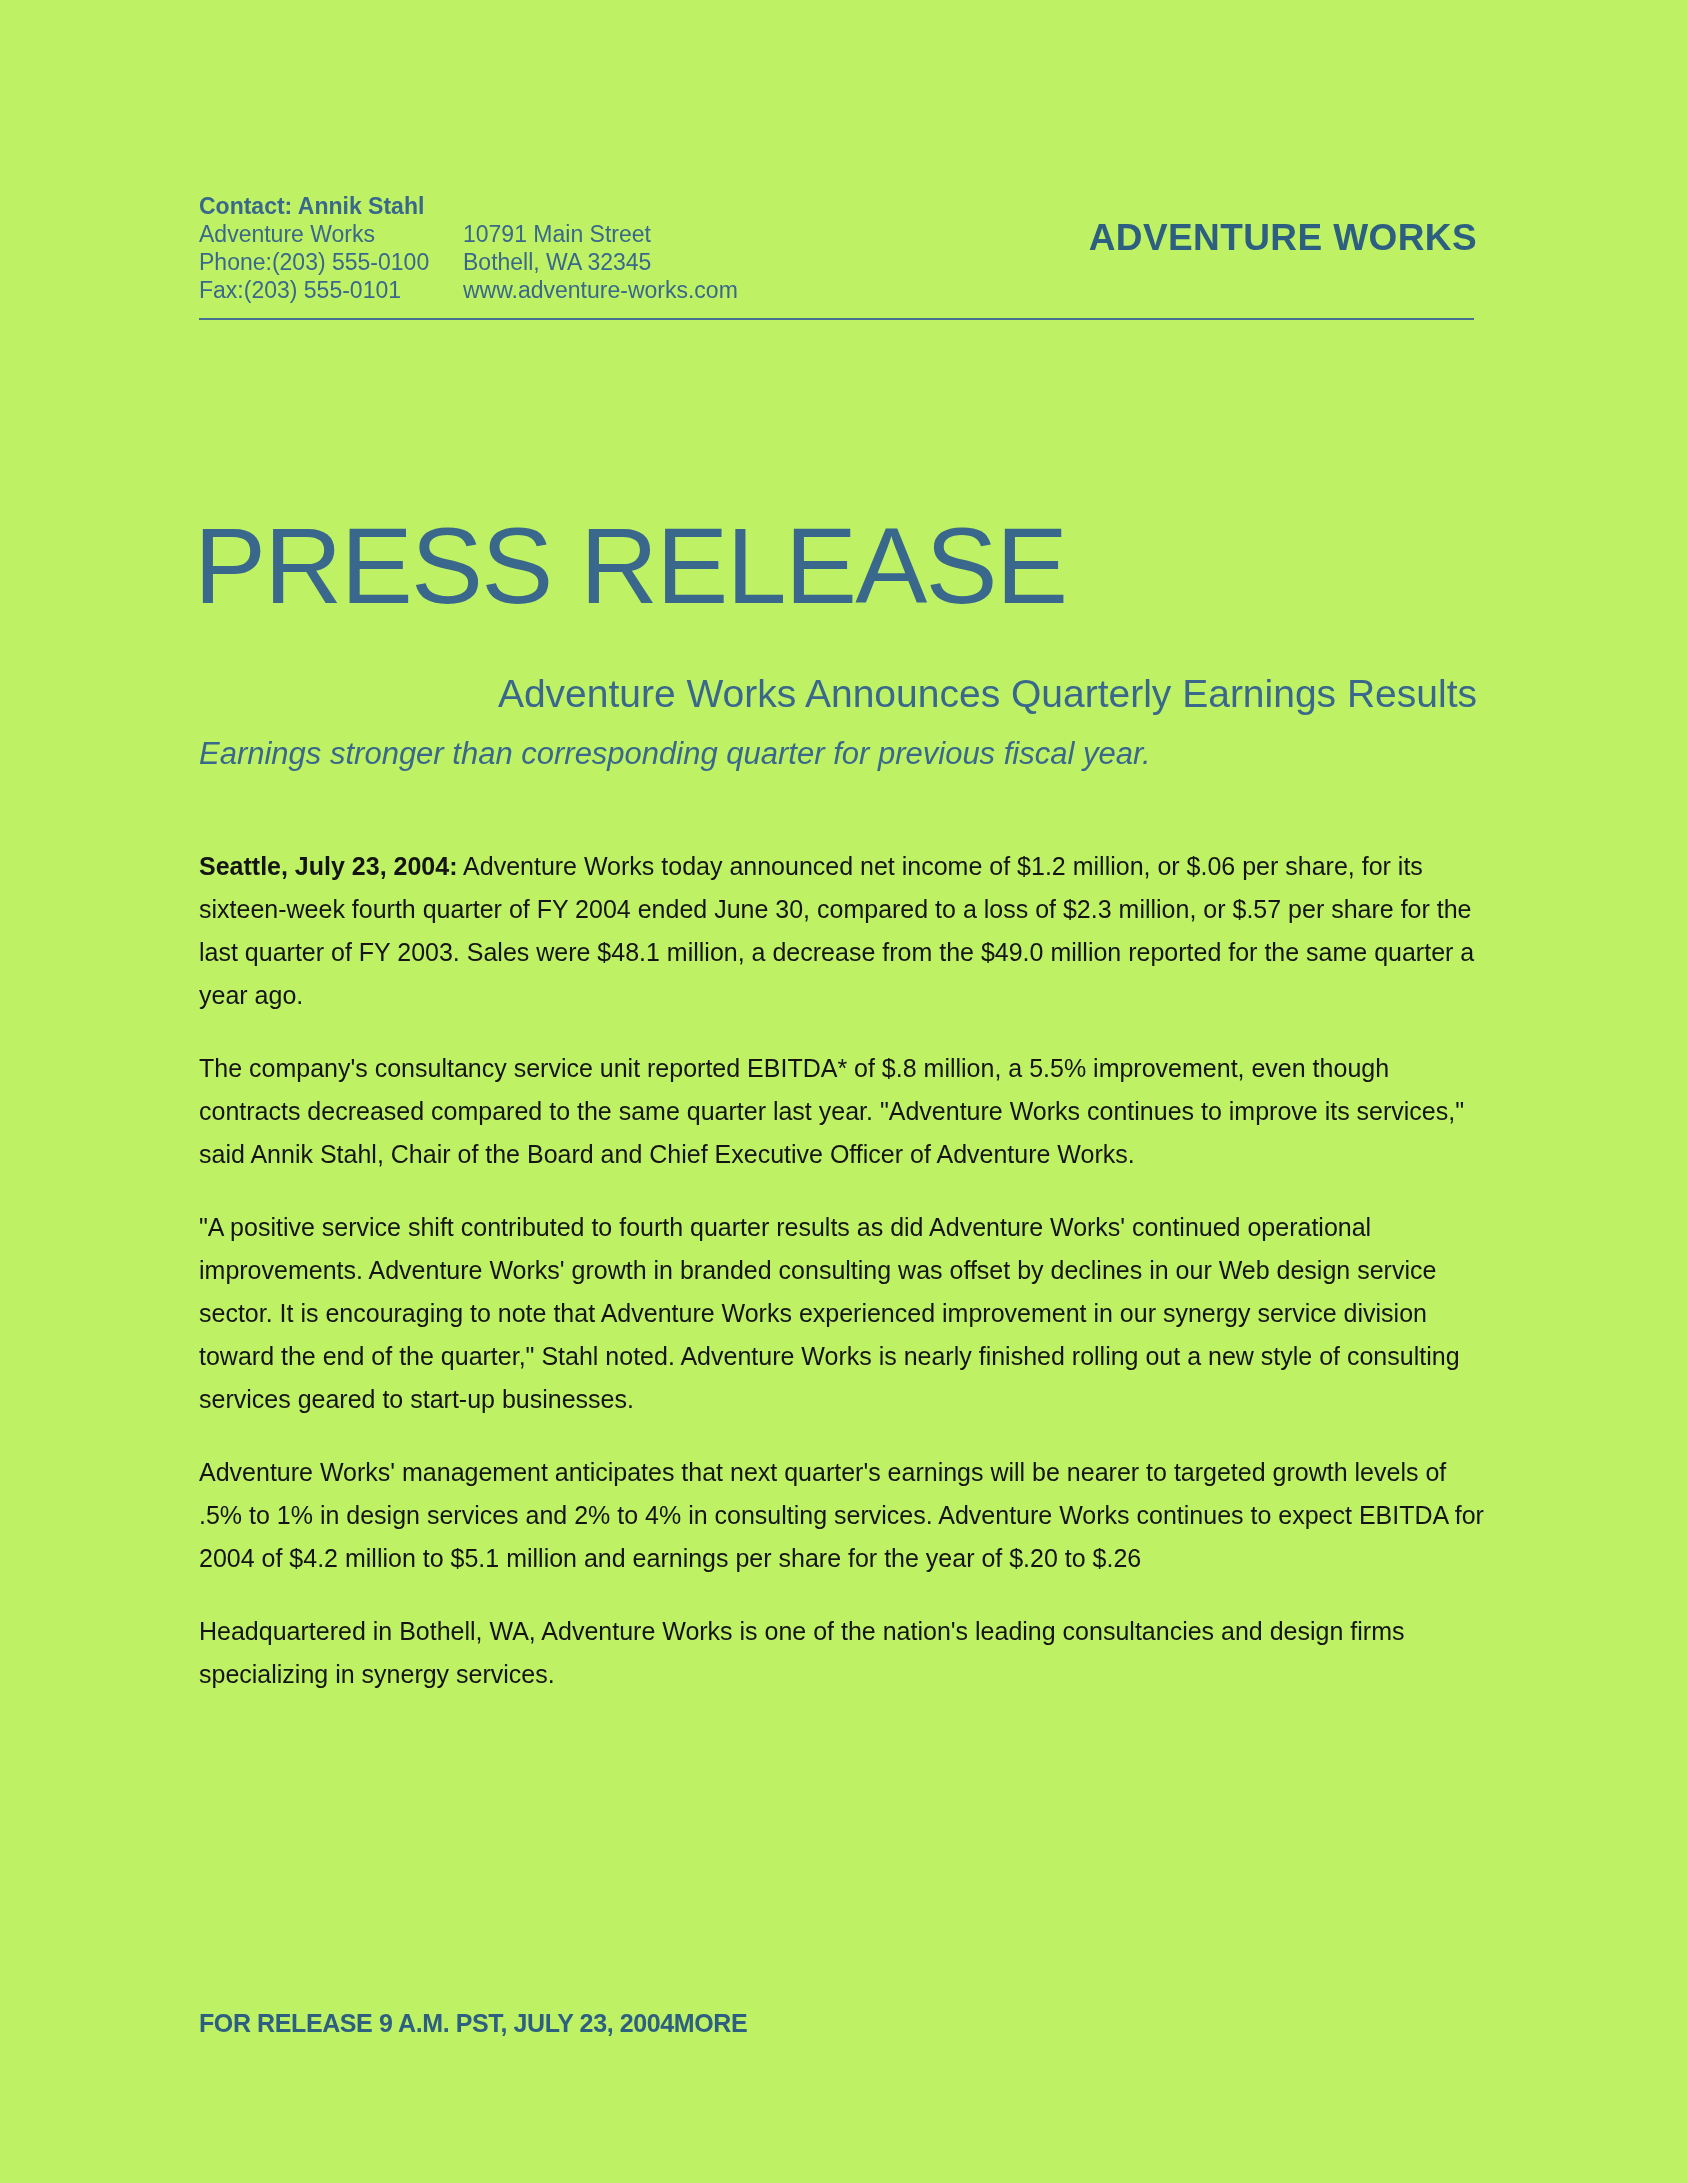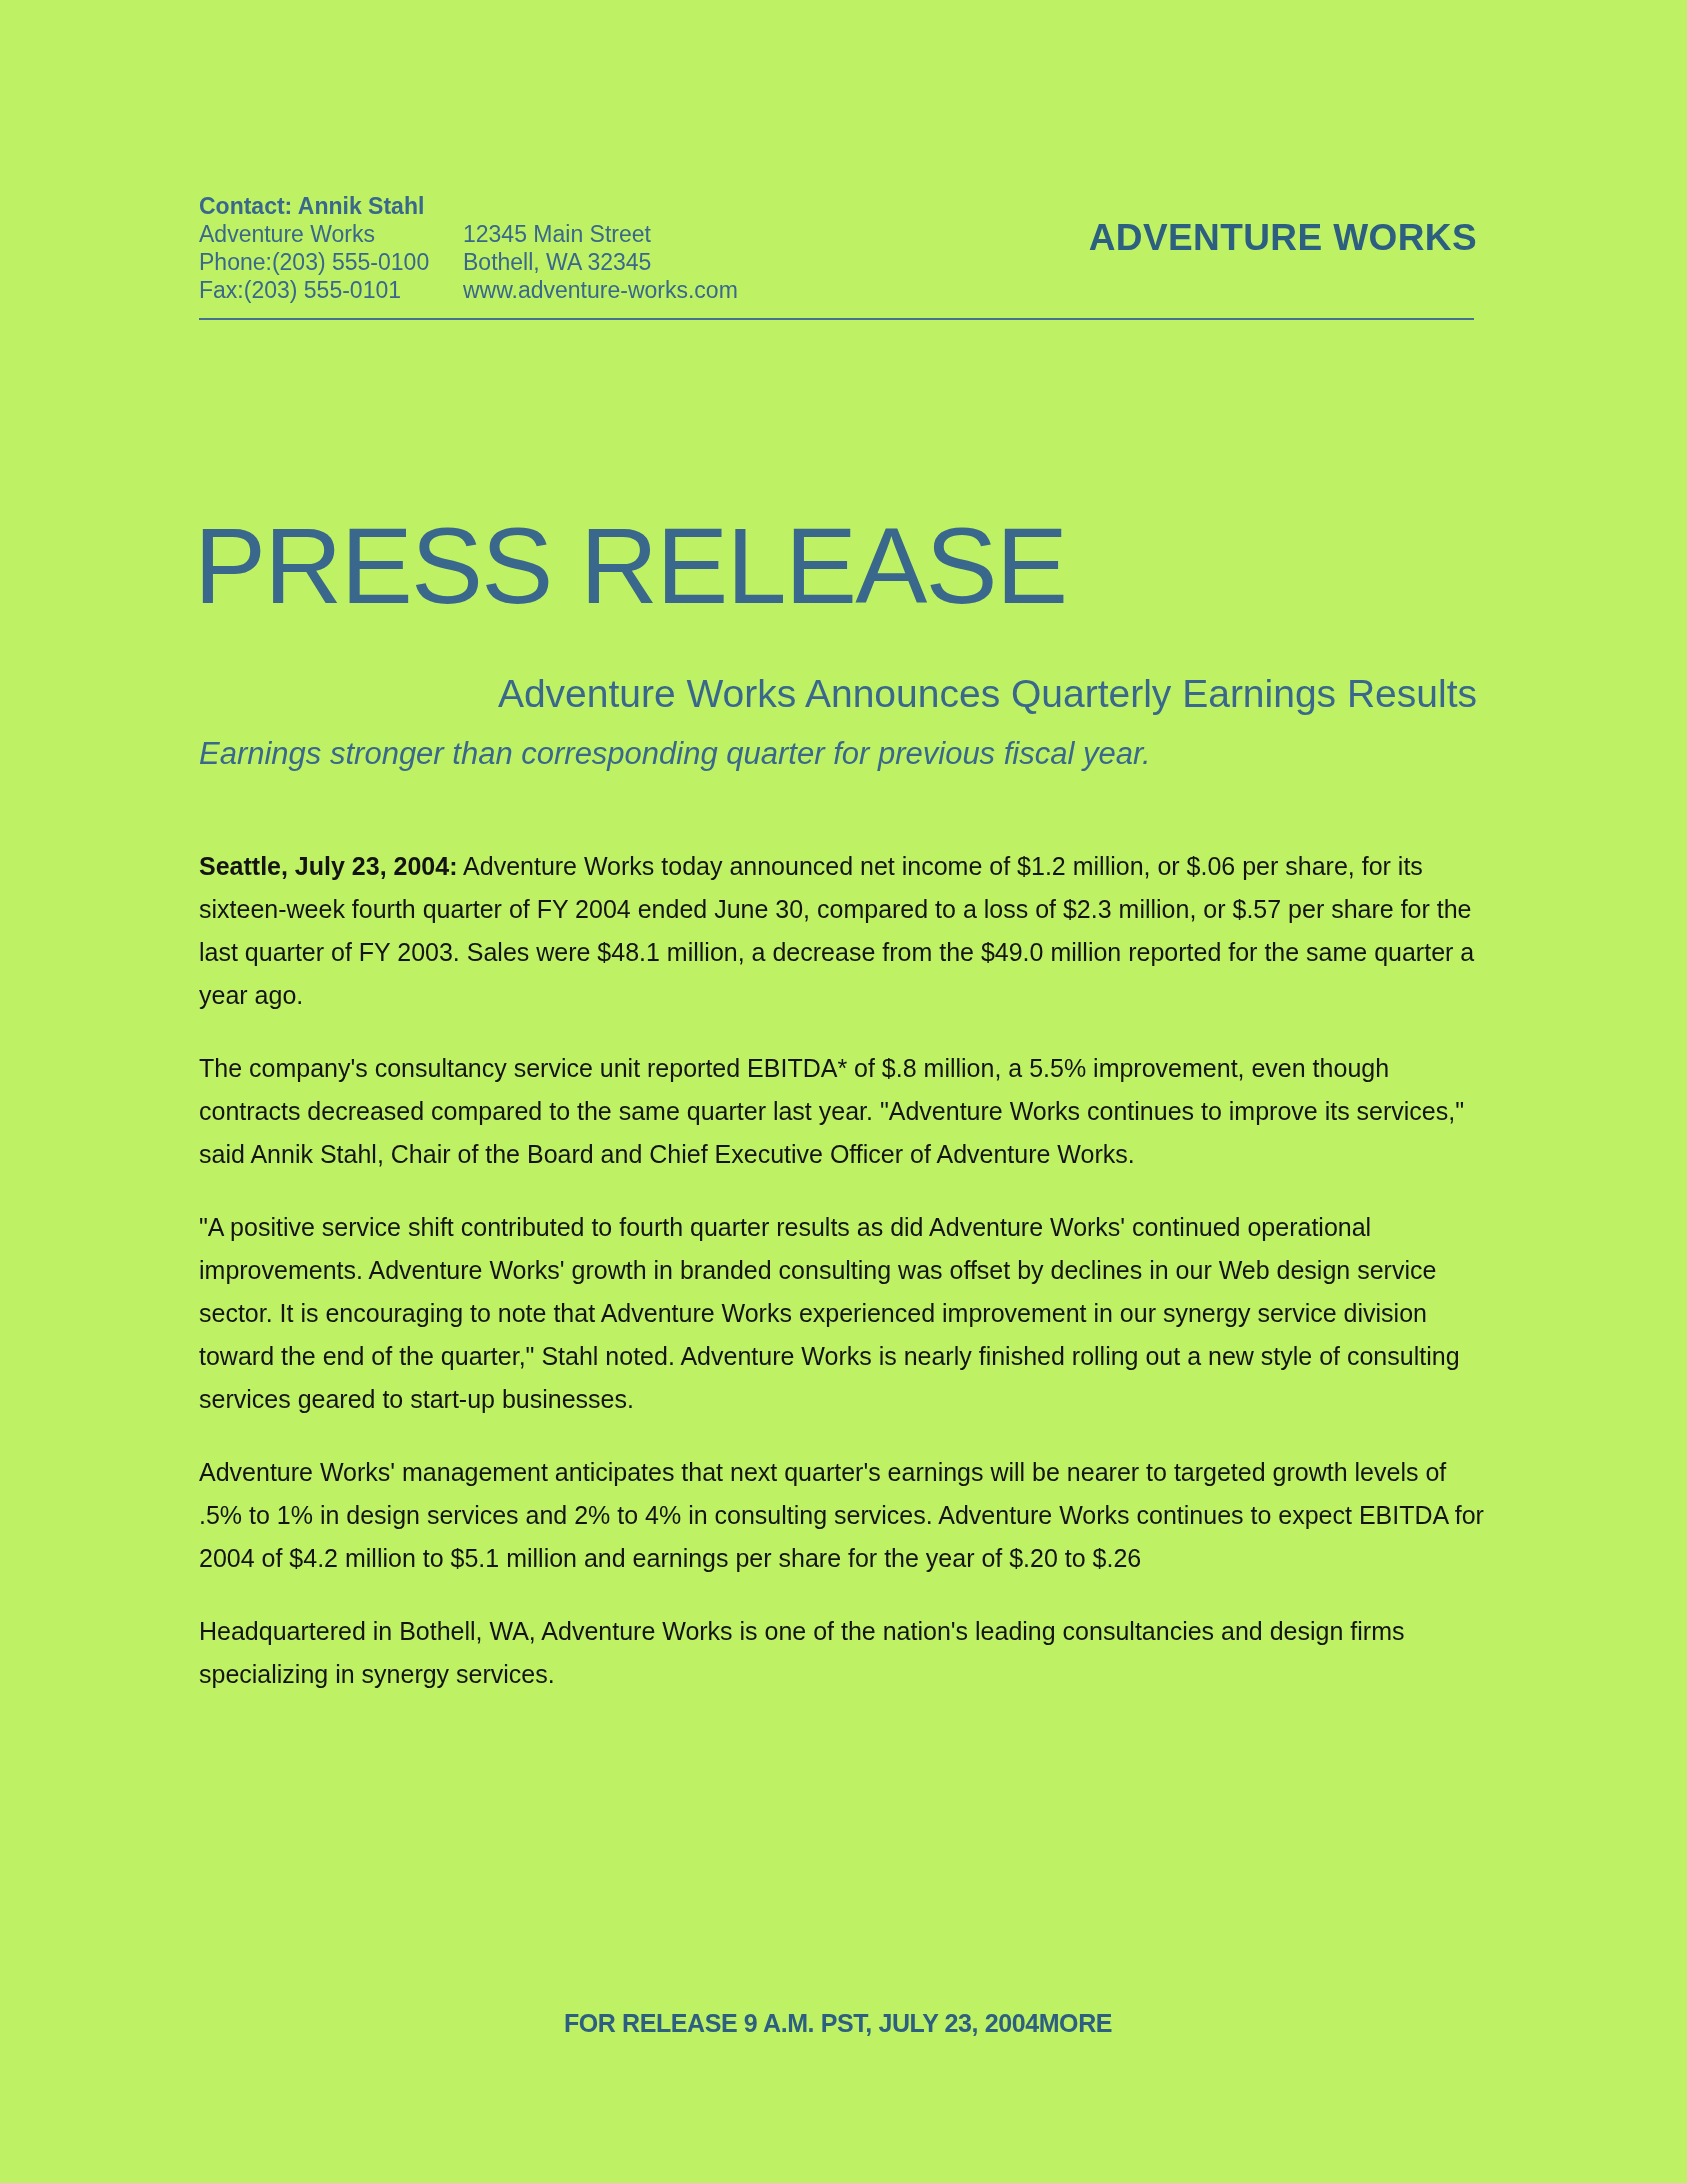--- a/index.html
+++ b/index.html
@@ -106,21 +106,21 @@
     font-weight: bold;
   }
 
   
   .release-footer {
     position: absolute;
     top: 2009px;
     left: 199px;
     right: 210px;
     display: flex;
-    justify-content: center;
+    justify-content: flex-start;
     font-size: 25px;
     font-weight: bold;
     letter-spacing: -0.4px;
     color: var(--brand, #2D5F80);
   }
 </style>
 </head>
 <body>
 
 <div class="page">
@@ -128,21 +128,21 @@
   <div class="letterhead">
     <div class="contact-block">
       <div class="contact-heading">Contact: Annik Stahl</div>
       <div class="contact-cols">
         <div class="contact-col-left">
           <div>Adventure Works</div>
           <div>Phone:(203) 555-0100</div>
           <div>Fax:(203) 555-0101</div>
         </div>
         <div class="contact-col-right">
-          <div>12345 Main Street</div>
+          <div>10791 Main Street</div>
           <div>Bothell, WA 32345</div>
           <div>www.adventure-works.com</div>
         </div>
       </div>
     </div>
     <div class="logo-text">ADVENTURE WORKS</div>
   </div>
 
   <div class="header-rule"></div>
 

